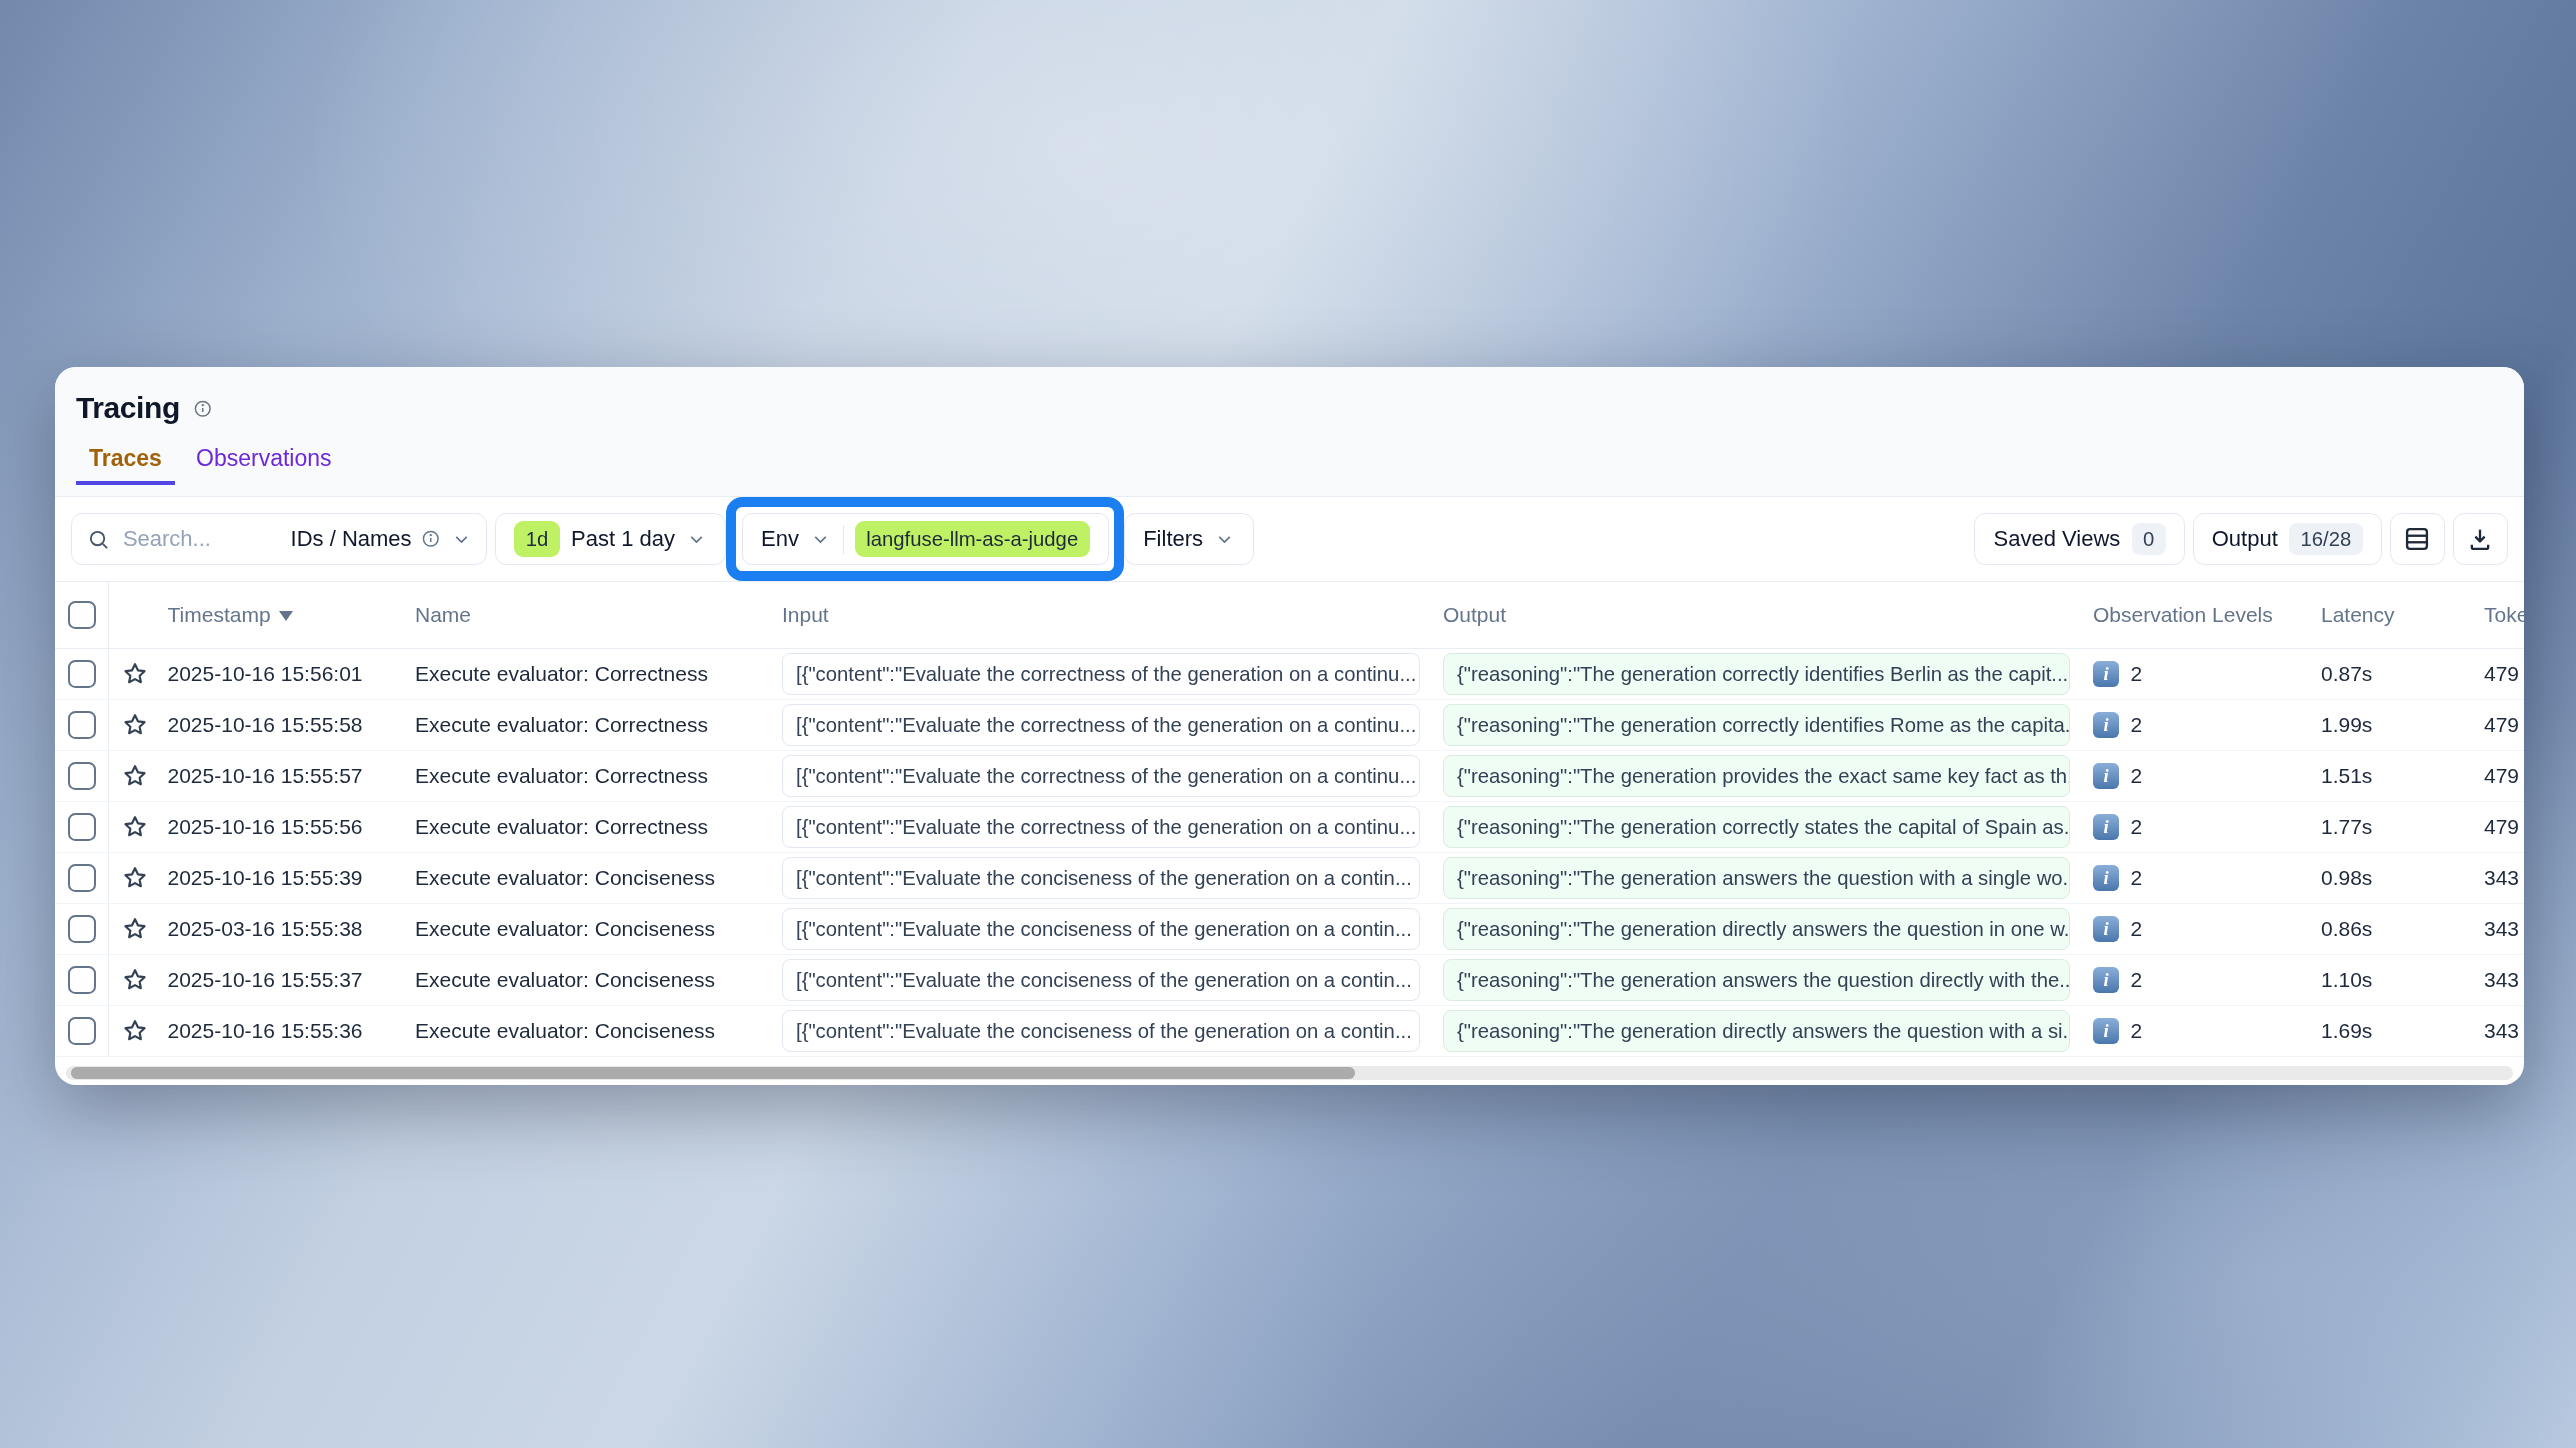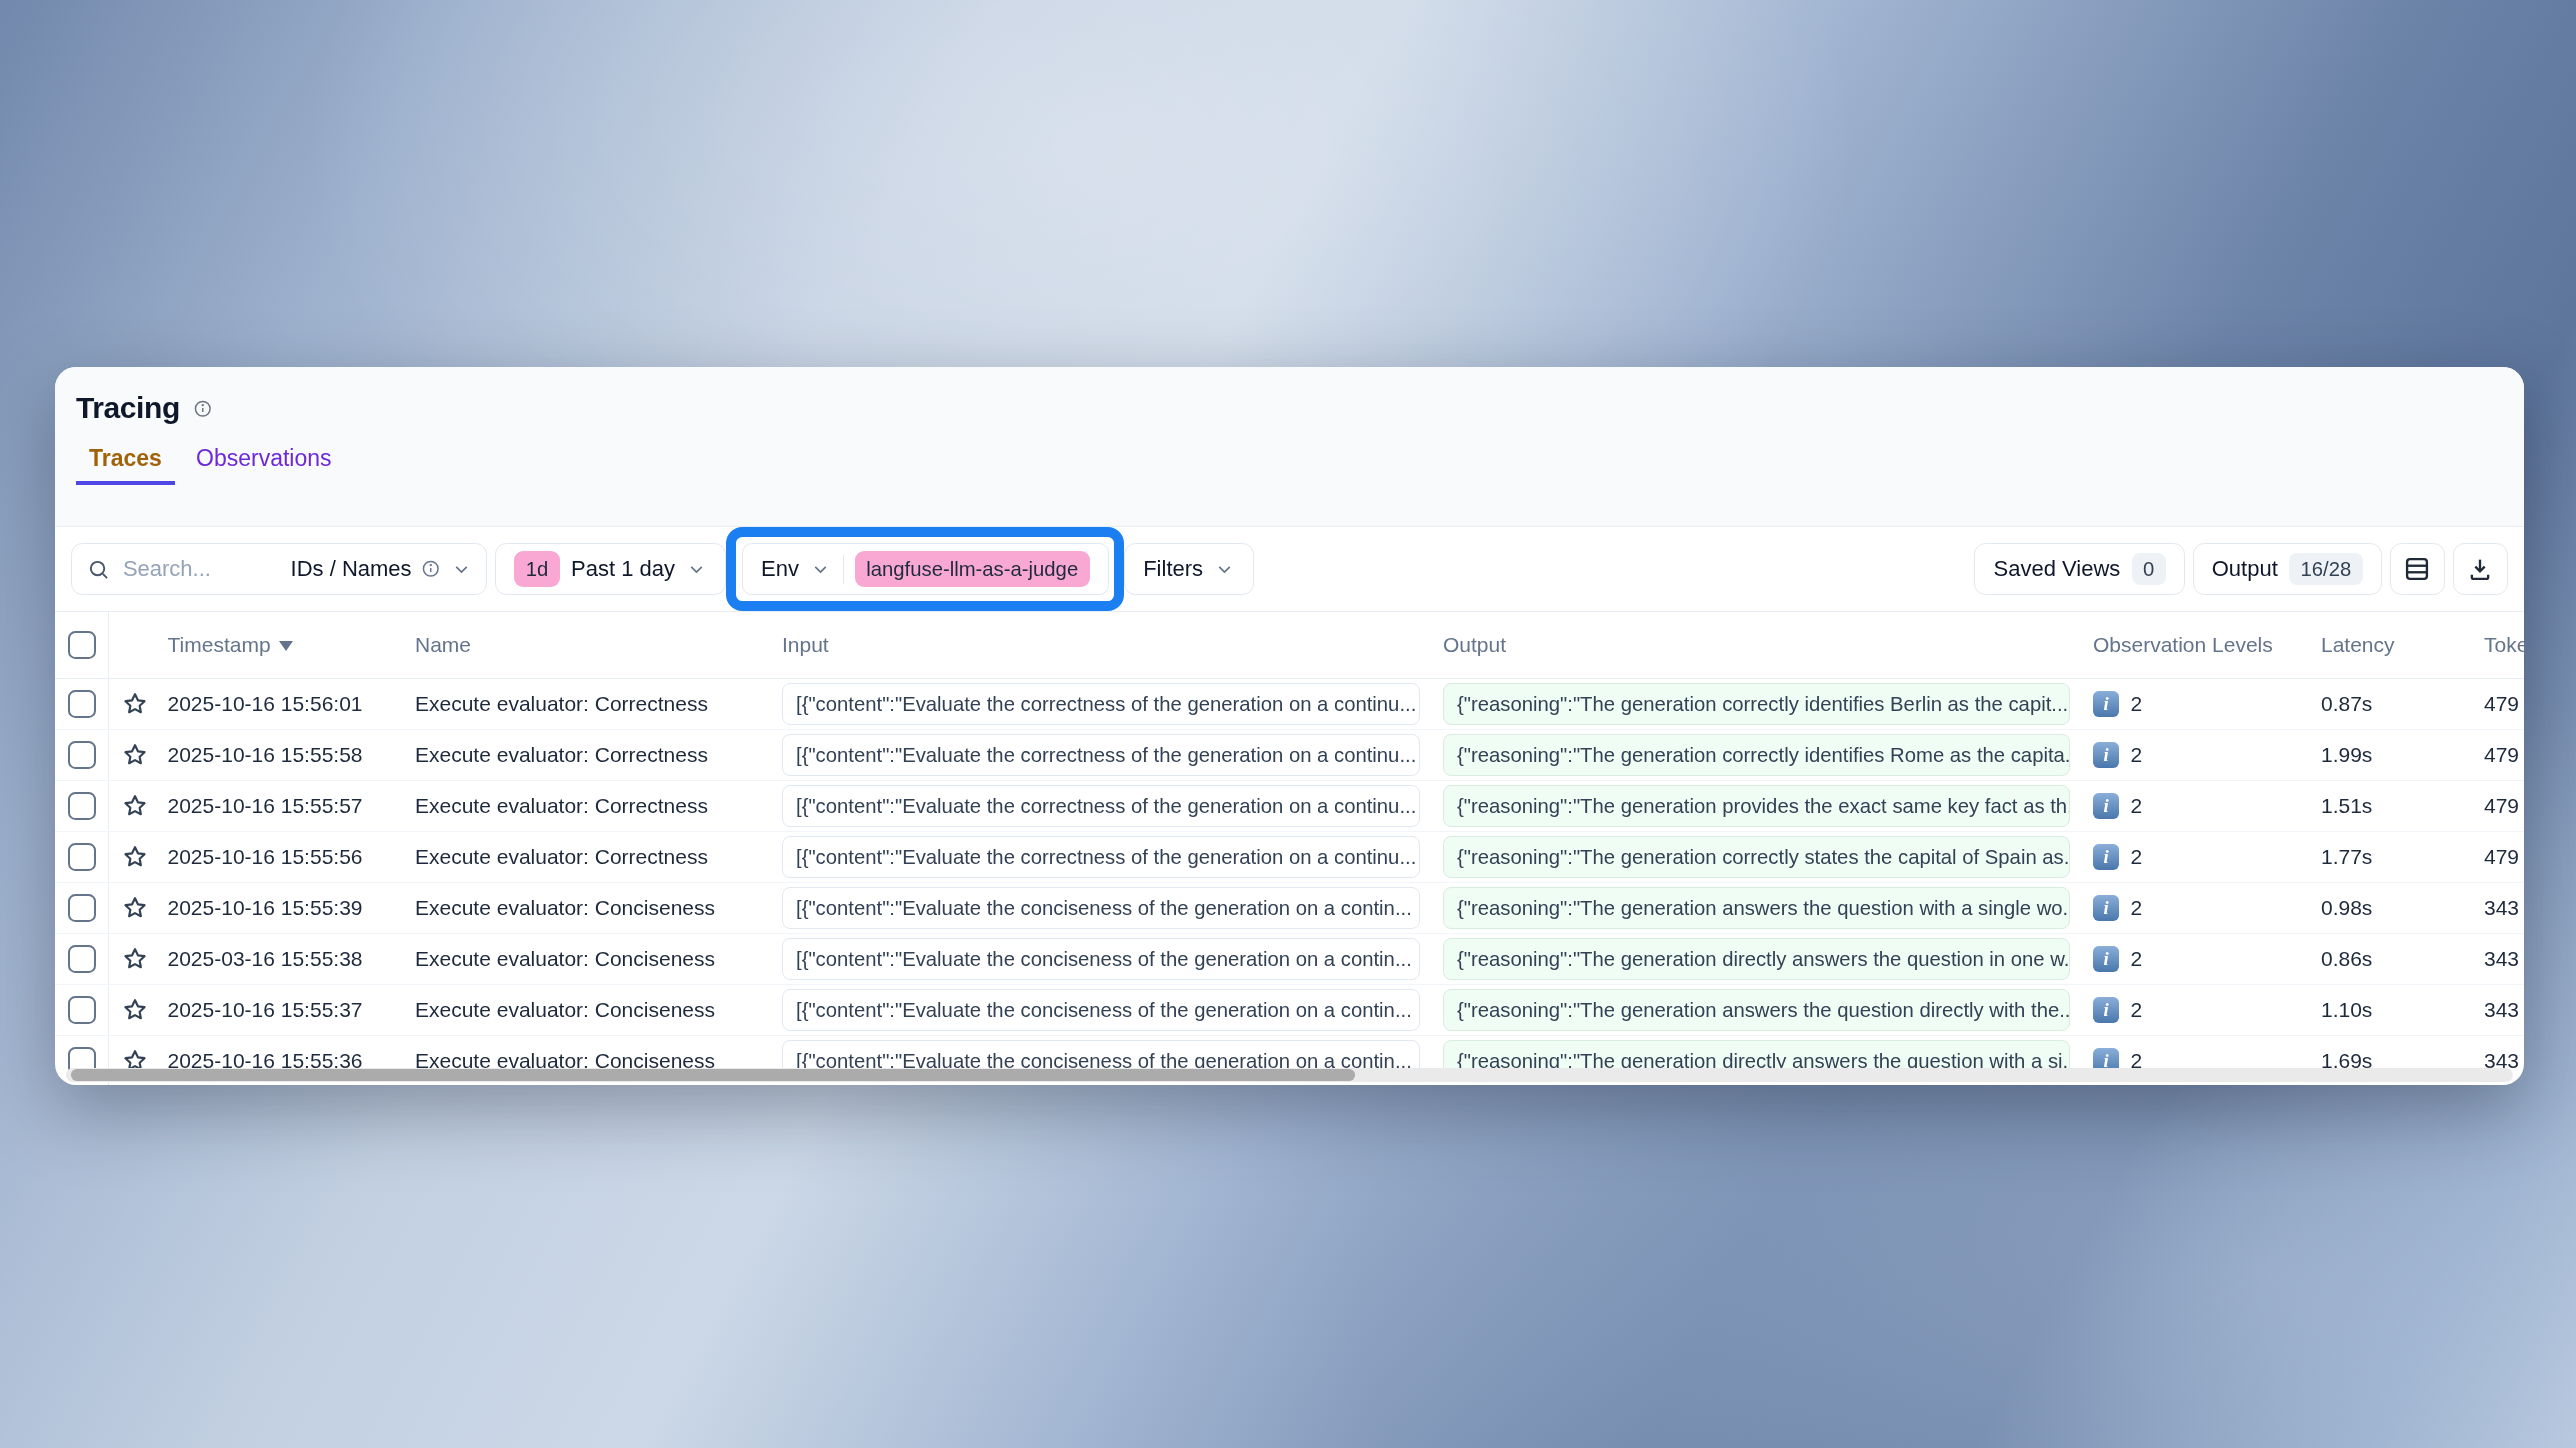--- a/index.html
+++ b/index.html
@@ -15,36 +15,36 @@
   }
 
   .card{
     position:absolute; left:55px; top:367px; width:2469px; height:718px;
     background:#fff; border-radius:21px; overflow:hidden;
     box-shadow:0 24.4px 73px rgba(15,23,42,.35);
     display:flex; flex-direction:column;
   }
 
   
-  .head-section{ background:#f8fafc; padding:24.4px 21px 0; height:160px; border-bottom:0.8px solid #e8edf3; flex:0 0 auto; }
+  .head-section{ background:#f8fafc; padding:24.4px 21px 0; height:130px; border-bottom:0.8px solid #e8edf3; flex:0 0 auto; }
   .title-row{ display:flex; align-items:center; gap:13px; }
   .page-title{ font-size:30px; font-weight:700; color:#0f172a; letter-spacing:-0.4px; }
   .icon{ display:inline-flex; align-items:center; justify-content:center; }
   .tabs{ display:flex; gap:8.1px; margin-top:19.5px; }
   .tab{ font-size:23px; color:#6d28d9; padding:0 13px 13px; cursor:pointer; }
   .tab.active{ font-weight:600; color:#a16207; border-bottom:4.9px solid #4f46e5; padding-bottom:8.1px; }
 
   
   .toolbar{ display:flex; align-items:center; gap:8px; height:85px; padding:0 16.3px; background:#fff; border-bottom:0.8px solid #e8edf3; flex:0 0 auto; }
   .btn{ display:inline-flex; align-items:center; gap:11.4px; height:52px; padding:0 18px; border:0.8px solid #e2e8f0; border-radius:11.4px; background:#fff; font-size:22px; color:#0f172a; white-space:nowrap; cursor:pointer; }
   .search-box{ width:416px; display:flex; align-items:center; gap:13px; height:52px; border:0.8px solid #e2e8f0; border-radius:11.4px; padding:0 14.6px; cursor:text; }
   .search-placeholder{ color:#94a3b8; font-size:22px; }
   .flex-spacer{ flex:1; }
   .search-mode{ display:flex; align-items:center; gap:9.8px; font-size:22px; color:#0f172a; }
-  .mini-badge{ background:#f9a8d4; border-radius:9px; padding:6.5px 11.4px; font-size:20.3px; color:#1e293b; }
+  .mini-badge{ background:#bef264; border-radius:9px; padding:6.5px 11.4px; font-size:20.3px; color:#1e293b; }
   .count-badge{ background:#eef2f7; border-radius:8.1px; padding:4.9px 11.4px; font-size:20.3px; color:#334155; }
   .env-highlight{ border:10.6px solid #1b7ff2; border-radius:16.3px; padding:5.7px; display:inline-flex; margin:0 -8.1px; }
   .v-divider{ width:0.8px; height:29px; background:#e2e8f0; }
   .icon-btn{ width:55px; height:52px; display:flex; align-items:center; justify-content:center; border:0.8px solid #e2e8f0; border-radius:11.4px; background:#fff; cursor:pointer; }
 
   
   .table{ flex:1; display:flex; flex-direction:column; position:relative; }
   .thead{ display:flex; align-items:center; height:67px; color:#64748b; font-size:21px; border-bottom:0.8px solid #e8edf3; flex:0 0 auto; }
   .row{ display:flex; align-items:center; height:51px; border-bottom:0.8px solid #f1f5f9; font-size:21px; color:#1e293b; flex:0 0 auto; }
 

